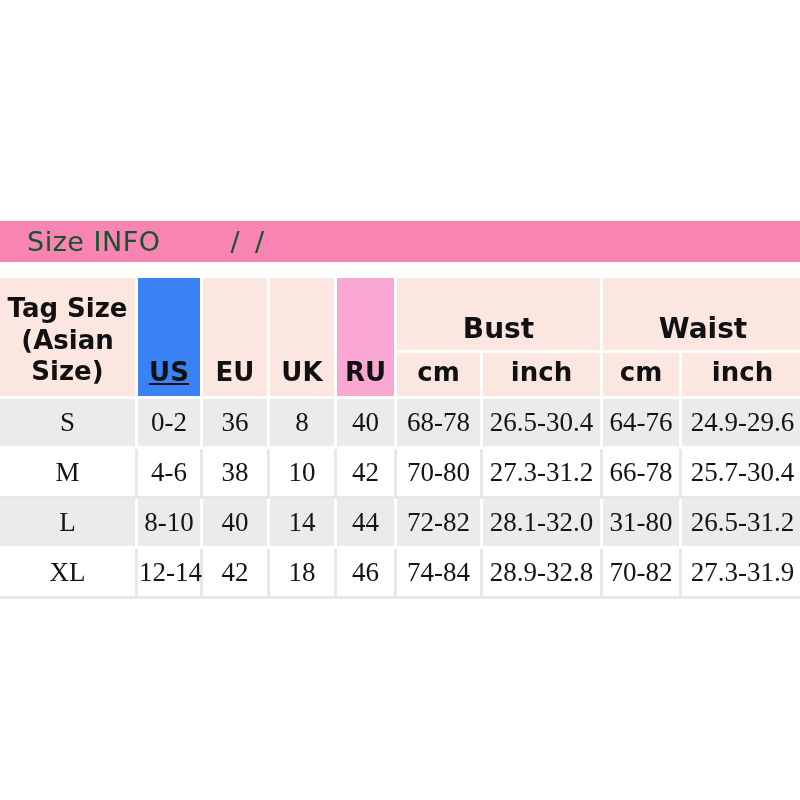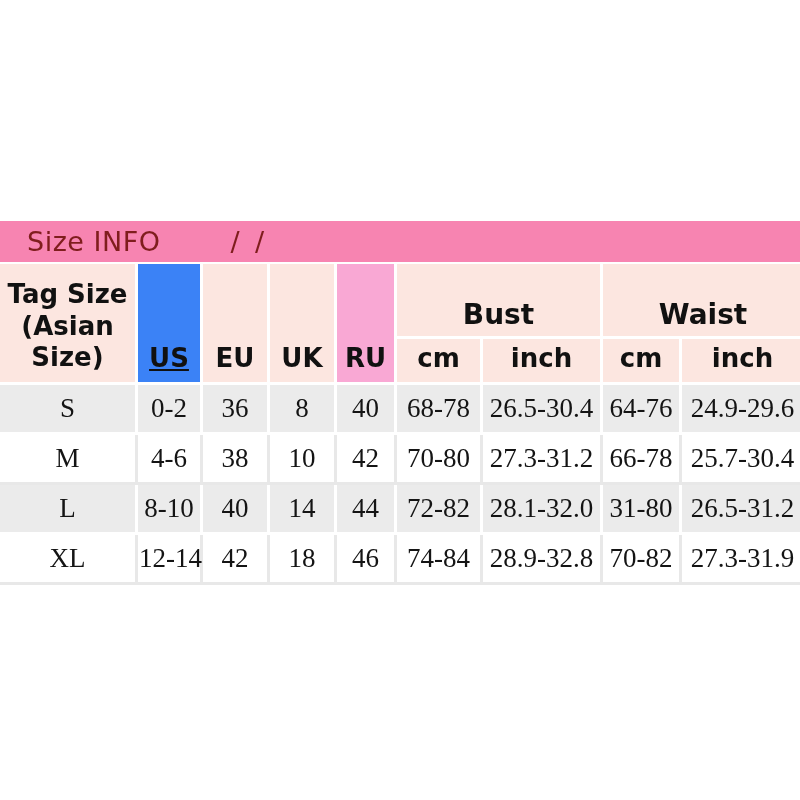--- a/index.html
+++ b/index.html
@@ -11,21 +11,21 @@
     position:absolute;left:0;top:221px;width:800px;height:41px;
     display:flex;align-items:center;
     color:#ffffff;font-size:27px;letter-spacing:0.5px;
   }
   .t-en{margin-left:27px;}
   .t-sep1{margin-left:70px;}
   .t-ru{margin-left:15px;}
   .t-sep2{margin-left:15px;}
   .t-es{margin-left:17px;}
 
-  .table-wrap{position:absolute;left:0;top:262px;width:800px;overflow:hidden;}
+  .table-wrap{position:absolute;left:0;top:276px;width:800px;overflow:hidden;}
   table{border-collapse:separate;border-spacing:0;table-layout:fixed;width:806px;}
 
   th{
     border-right:3px solid #fff;border-bottom:3px solid #fff;
     font-weight:bold;font-size:26px;color:#111;
     text-align:center;vertical-align:bottom;padding:0 0 9px 0;
   }
   tr.hrow1 th{border-top:2px solid #fff;}
   th.group{font-size:28px;padding-bottom:5px;}
   th.tagcell{font-size:26px;line-height:1.2;padding-left:4px;padding-right:4px;}
@@ -39,21 +39,21 @@
     height:45px;white-space:nowrap;
   }
   tr.row-odd  td{background:#ebebeb;border-color:#ffffff;}
   tr.row-even td{background:#ffffff;border-color:#e8e8e8;}
 </style>
 </head>
 <body>
 
 <div class="sheet">
 
-  <div class="titlebar" style="background: rgb(247, 132, 177); color: #7f1d1d;">
+  <div class="titlebar" style="background: rgb(247, 132, 177); color: #14532d;">
     <span class="t-en">Size INFO</span>
     <span class="t-sep1">/</span>
     <span class="t-sep2">/</span>
   </div>
 
   <div class="table-wrap">
     <table>
       <colgroup>
         <col style="width:138px">
           <col style="width:65px">

